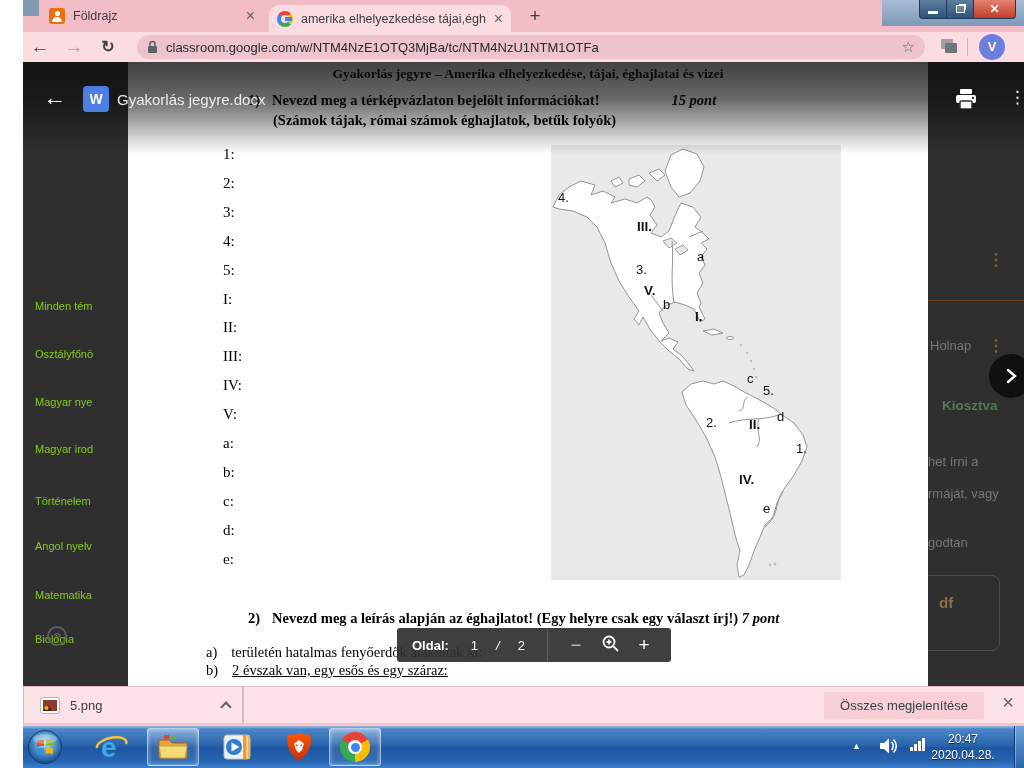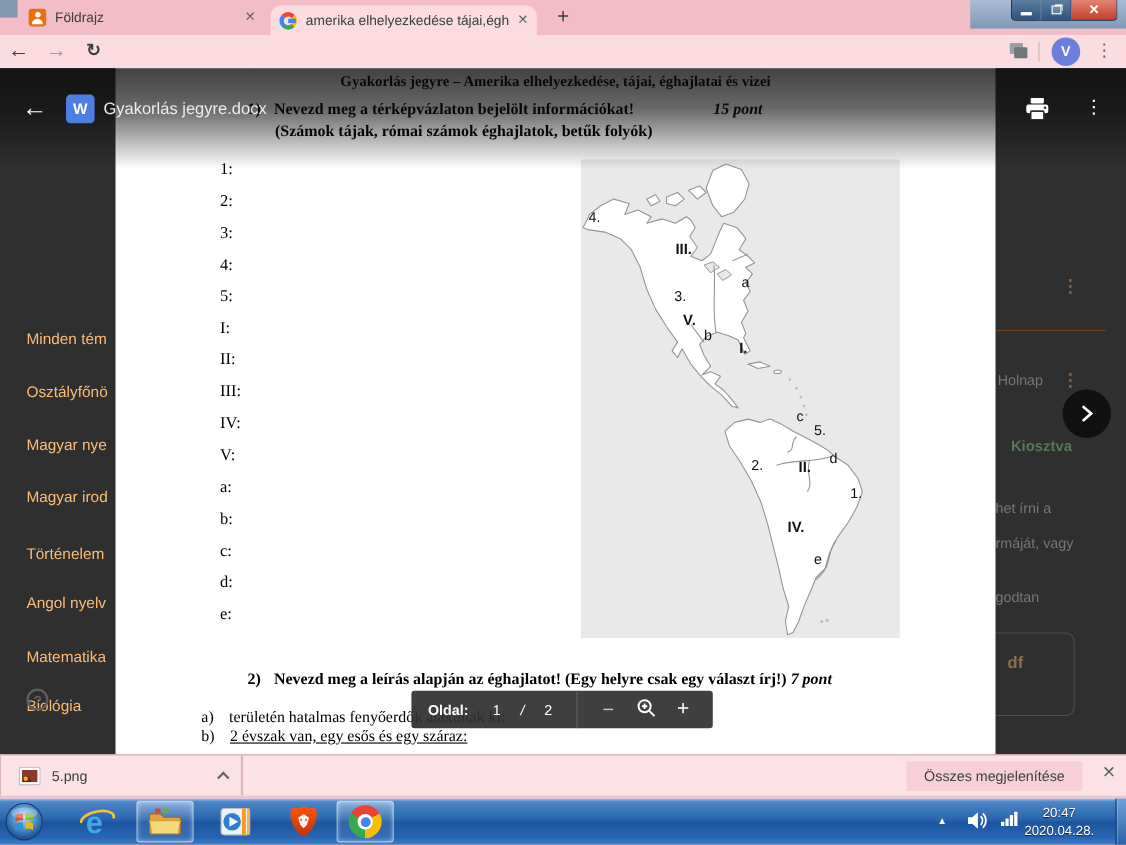--- a/index.html
+++ b/index.html
@@ -1,18 +1,18 @@
 <!DOCTYPE html>
 <html><head>
 <meta charset="utf-8">
 <style>
   * { margin:0; padding:0; box-sizing:border-box; }
   html,body { width:1024px; height:768px; }
   body { font-family:"Liberation Sans", sans-serif; overflow:hidden; background:#000; }
-  .screen { position:relative; width:1024px; height:768px; overflow:hidden; background:#fff; }
+  .screen { position:relative; width:1024px; height:768px; overflow:hidden; background:#fff;padding-left:23px; }
 
   
   .tabbar { position:relative; height:32px; background:#f2bdc7; }
   .frame-corner { position:absolute; left:0; top:0; width:16px; height:16px; background:#8198b1; }
   .frame-glass { position:absolute; right:0; top:0; width:142px; height:26px;
                  background:linear-gradient(#a9bdd4,#7e99b5); }
   .win-controls { position:absolute; right:8px; top:0; display:flex; }
   .win-btn { height:19px; border:1px solid #1c3a5e; border-top:none; display:flex;
              align-items:center; justify-content:center; color:#fff;
              background:linear-gradient(#5d7da0,#31537a); }
@@ -62,21 +62,21 @@
   .avatar { position:absolute; left:956px; top:2px; width:26px; height:26px; border-radius:50%;
             background:#6d7fdd; color:#fff; font-size:13px; font-weight:bold; text-align:center;
             line-height:26px; }
   .kebab { font-size:15px; color:#5f6368; letter-spacing:0; }
   .toolbar .kebab { position:absolute; left:996px; top:4px; font-size:16px; }
 
   
   .content { position:relative; height:624px; background:#2f2f2f; overflow:hidden; }
 
   .side-left { position:absolute; left:0; top:0; width:105px; height:100%; background:#2f2f2f; overflow:hidden; }
-  .sb-item { position:absolute; left:24px; width:110px; font-size:14px; color:#fdba74; white-space:nowrap; }
+  .sb-item { position:absolute; left:12px; width:110px; font-size:11px; color:#84cc16; white-space:nowrap; }
   .help-circle { position:absolute; left:24px; top:564px; width:20px; height:20px; border-radius:50%;
                  border:2px solid #5e5e5e; color:#6e6e6e; font-size:13px; text-align:center; line-height:19px; }
 
   .side-right { position:absolute; left:905px; top:0; right:0; height:100%; background:#2f2f2f; overflow:hidden; }
   .sr-kebab { position:absolute; color:#8a5f31; font-size:16px; font-weight:bold; }
   .sr-line { position:absolute; left:0; top:238px; width:100px; height:1px; background:#74421c; }
   .sr-text { position:absolute; font-size:13px; color:#767676; white-space:nowrap; }
   .sr-green { color:#57775c; font-weight:bold; font-size:13.5px; }
   .sr-card { position:absolute; left:-10px; top:513px; width:82px; height:76px; border:1px solid #4d4d4d;
              border-radius:8px; }
@@ -195,20 +195,28 @@
           <span class="glyph-x">✕</span>
         </div>
     </div>
   </div>
 
   <div class="toolbar">
     <span class="nav-ic">←</span>
     <span class="nav-ic fwd">→</span>
     <span class="nav-ic reload">↻</span>
 
+    <div class="url-pill">
+      <svg width="11" height="14" viewBox="0 0 11 14">
+        <rect x="1" y="6" width="9" height="7" rx="1" fill="#5f6368"></rect>
+        <path d="M3 6 V4 a2.5 2.5 0 0 1 5 0 V6" fill="none" stroke="#5f6368" stroke-width="1.6"></path>
+      </svg>
+      <span class="url-text">classroom.google.com/w/NTM4NzE1OTQ3MjBa/tc/NTM4NzU1NTM1OTFa</span>
+      <span class="star-ic">☆</span>
+    </div>
 
     <span class="ext-ic">
       <span class="ph"></span>
       <span class="ph b"></span>
     </span>
     <span class="tb-sep"></span>
     <span class="avatar">V</span>
     <span class="kebab">⋮</span>
   </div>
 

